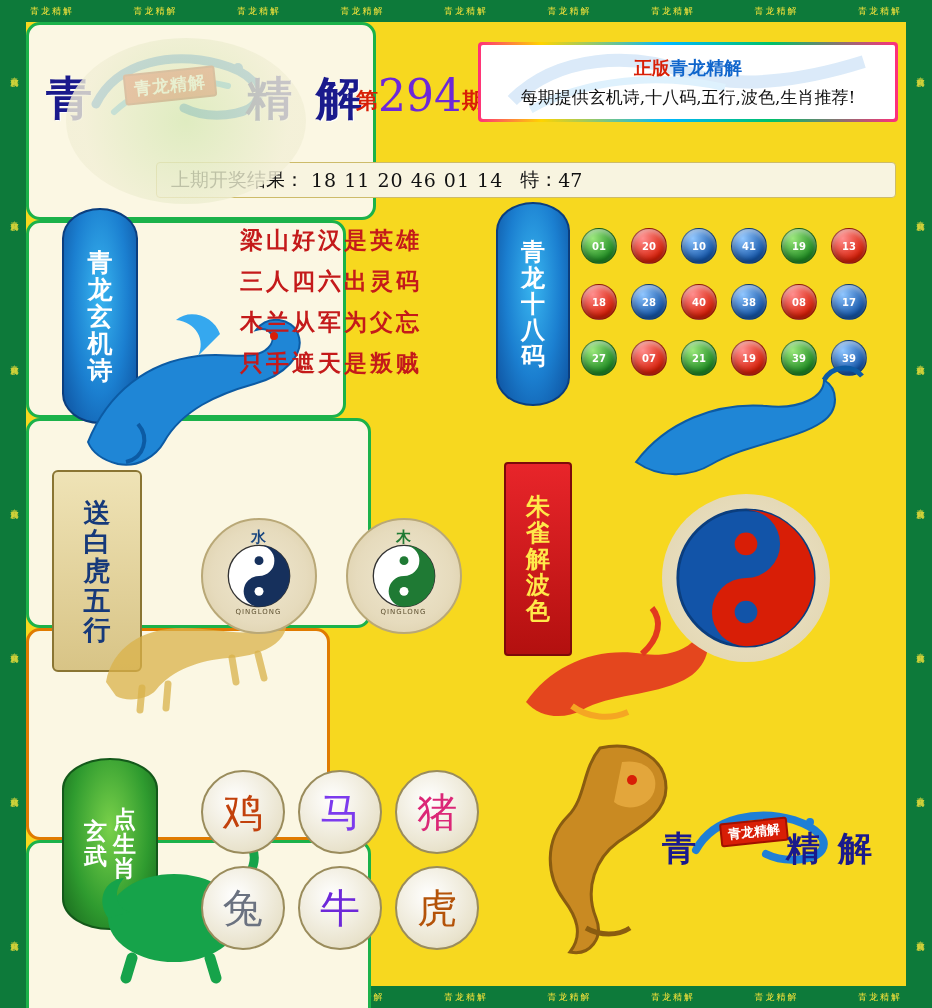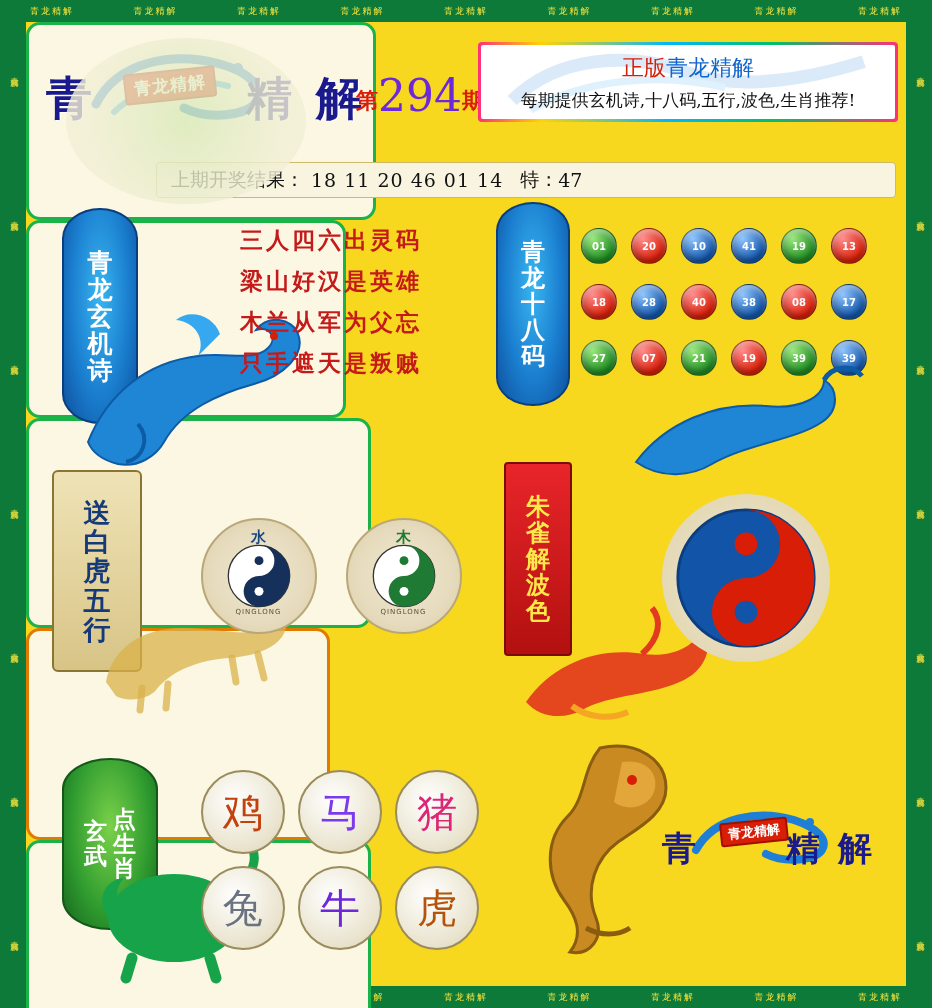--- a/index.html
+++ b/index.html
@@ -86,21 +86,21 @@
   }
   .promo-in{
     width:100%;height:100%;background:#fff;border-radius:2px;
     display:flex;flex-direction:column;align-items:center;justify-content:center;
     position:relative;overflow:hidden;
   }
   .promo-in .ghost{
     position:absolute;left:0;top:0;width:100%;height:100%;
     opacity:.16;
   }
-  .promo-l1{font-size:22px;font-weight:normal;position:relative;z-index:2;
+  .promo-l1{font-size:18px;font-weight:bold;position:relative;z-index:2;
     font-family:"DejaVu Serif","Liberation Serif",serif;}
   .promo-l1 .red{color:#d81e06;}
   .promo-l1 .blue{color:#1166cc;}
   .promo-l2{font-size:17px;color:#111;margin-top:6px;position:relative;z-index:2;
     font-family:"DejaVu Serif","Liberation Serif",serif;}
 
   
   .resultbar{
     position:absolute;left:130px;top:140px;width:740px;height:36px;
     background:#f8f4e0;border:1px solid #cdbb6a;border-radius:4px;
@@ -298,22 +298,22 @@
       <path d="M10 150 C30 100, 70 70, 120 64 C150 60, 176 70, 190 56 C200 46, 192 34, 178 38
                C190 22, 214 26, 220 42 C228 62, 206 84, 176 92 C140 102, 104 118, 86 150
                C78 164, 60 176, 40 172 C24 168, 14 160, 10 150 Z" fill="#1f86d6" stroke="#0c5ba4" stroke-width="2"></path>
       <path d="M120 64 C128 48, 118 30, 98 28 C112 16, 136 24, 142 42" fill="#35a8ef"></path>
       <path d="M60 132 C72 146, 66 166, 48 170" fill="none" stroke="#0c5ba4" stroke-width="4"></path>
       <circle cx="196" cy="44" r="4" fill="#d81e06"></circle>
     </svg>
 
     <div class="box" style="left:130px;top:182px;width:350px;height:198px;"></div>
     <div class="poem">
+      <div>梁山好汉是英雄</div>
       <div>三人四六出灵码</div>
-      <div>梁山好汉是英雄</div>
       <div>木兰从军为父忘</div>
       <div>只手遮天是叛贼</div>
     </div>
 
     <div class="vtitle loz" style="left:470px;top:180px;width:70px;height:200px;">
       <span style="font-size:24px">青</span>
       <span style="font-size:24px">龙</span>
       <span style="font-size:24px">十</span>
       <span style="font-size:24px">八</span>
       <span style="font-size:24px">码</span>

